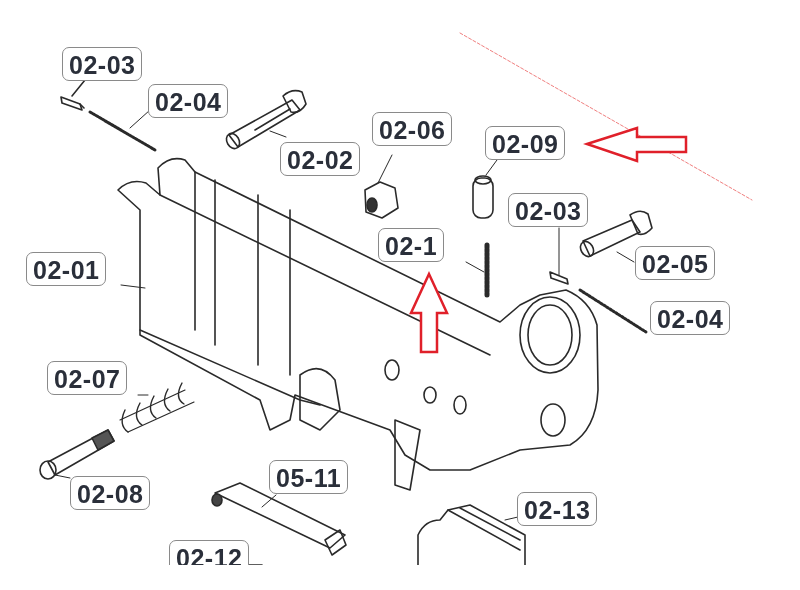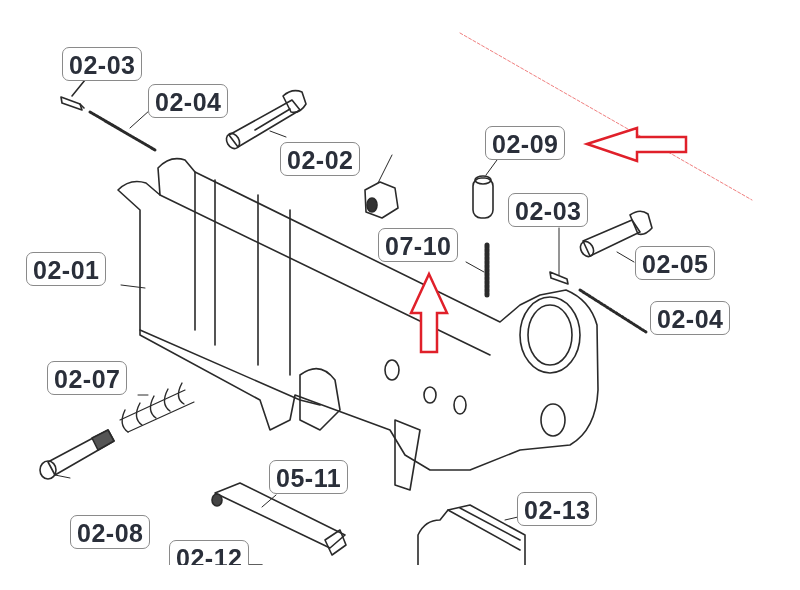--- a/index.html
+++ b/index.html
@@ -121,24 +121,25 @@
 
     <g fill="#fff" stroke="#e0202a" stroke-width="2.5" stroke-linejoin="miter">
       <path d="M587,144 L637,128 L637,137 L686,137 L686,152 L637,152 L637,161 Z"></path>
       <path d="M429,274 L447,313 L437,313 L437,352 L421,352 L421,313 L411,313 Z"></path>
     </g>
   </svg>
 
   <div class="lbl" style="left:62px;top:47px;">02-03</div>
   <div class="lbl" style="left:148px;top:84px;">02-04</div>
   <div class="lbl" style="left:280px;top:142px;">02-02</div>
+  <div class="lbl" style="left:372px;top:112px;">02-06</div>
   <div class="lbl" style="left:485px;top:126px;text-align:right;">02-09</div>
   <div class="lbl" style="left:508px;top:193px;">02-03</div>
-  <div class="lbl" style="left:378px;top:228px;">07-10</div>
+  <div class="lbl" style="left:378px;top:228px;">02-1</div>
   <div class="lbl" style="left:626px;top:246px;margin-left:9px;">02-05</div>
   <div class="lbl" style="left:26px;top:252px;">02-01</div>
   <div class="lbl" style="left:650px;top:301px;">02-04</div>
   <div class="lbl" style="left:47px;top:361px;">02-07</div>
-  <div class="lbl" style="left:70px;top:476px;margin-top:39px;">02-08</div>
+  <div class="lbl" style="left:70px;top:476px;">02-08</div>
   <div class="lbl" style="left:269px;top:460px;">05-11</div>
   <div class="lbl" style="left:169px;top:540px;">02-12</div>
   <div class="lbl" style="left:517px;top:492px;text-align:center;">02-13</div>
 </div>
 
 </body></html>

